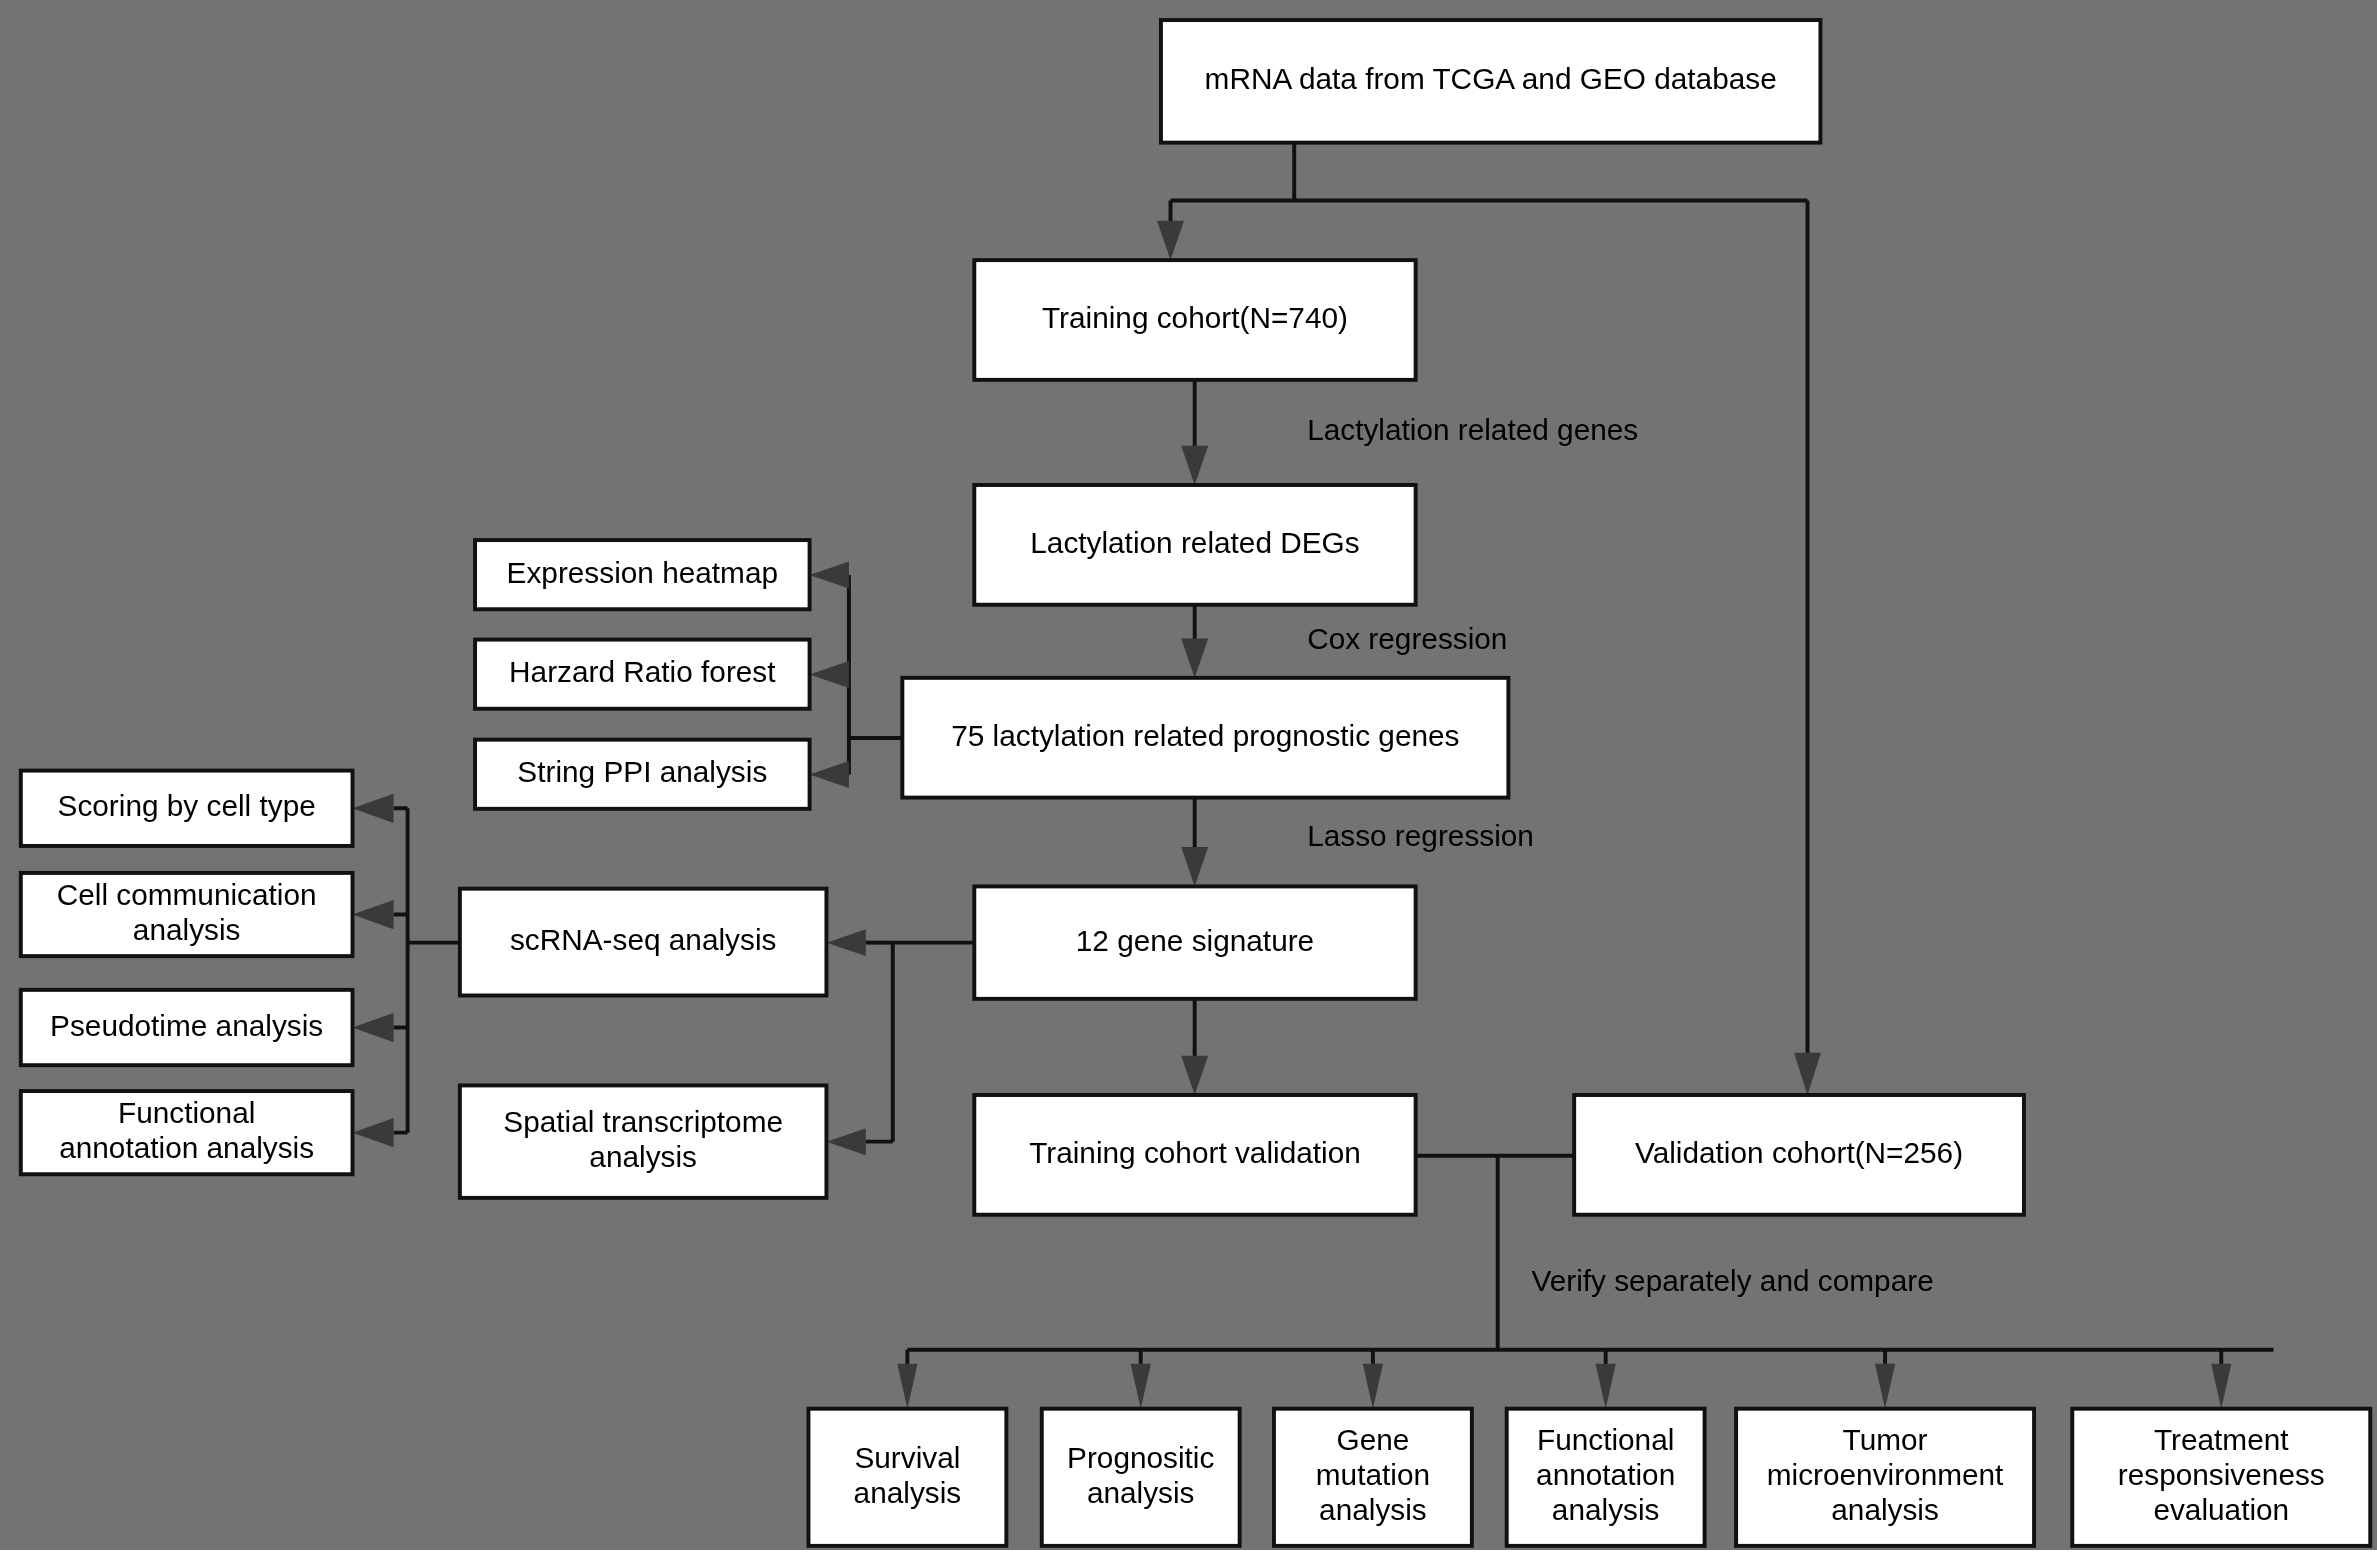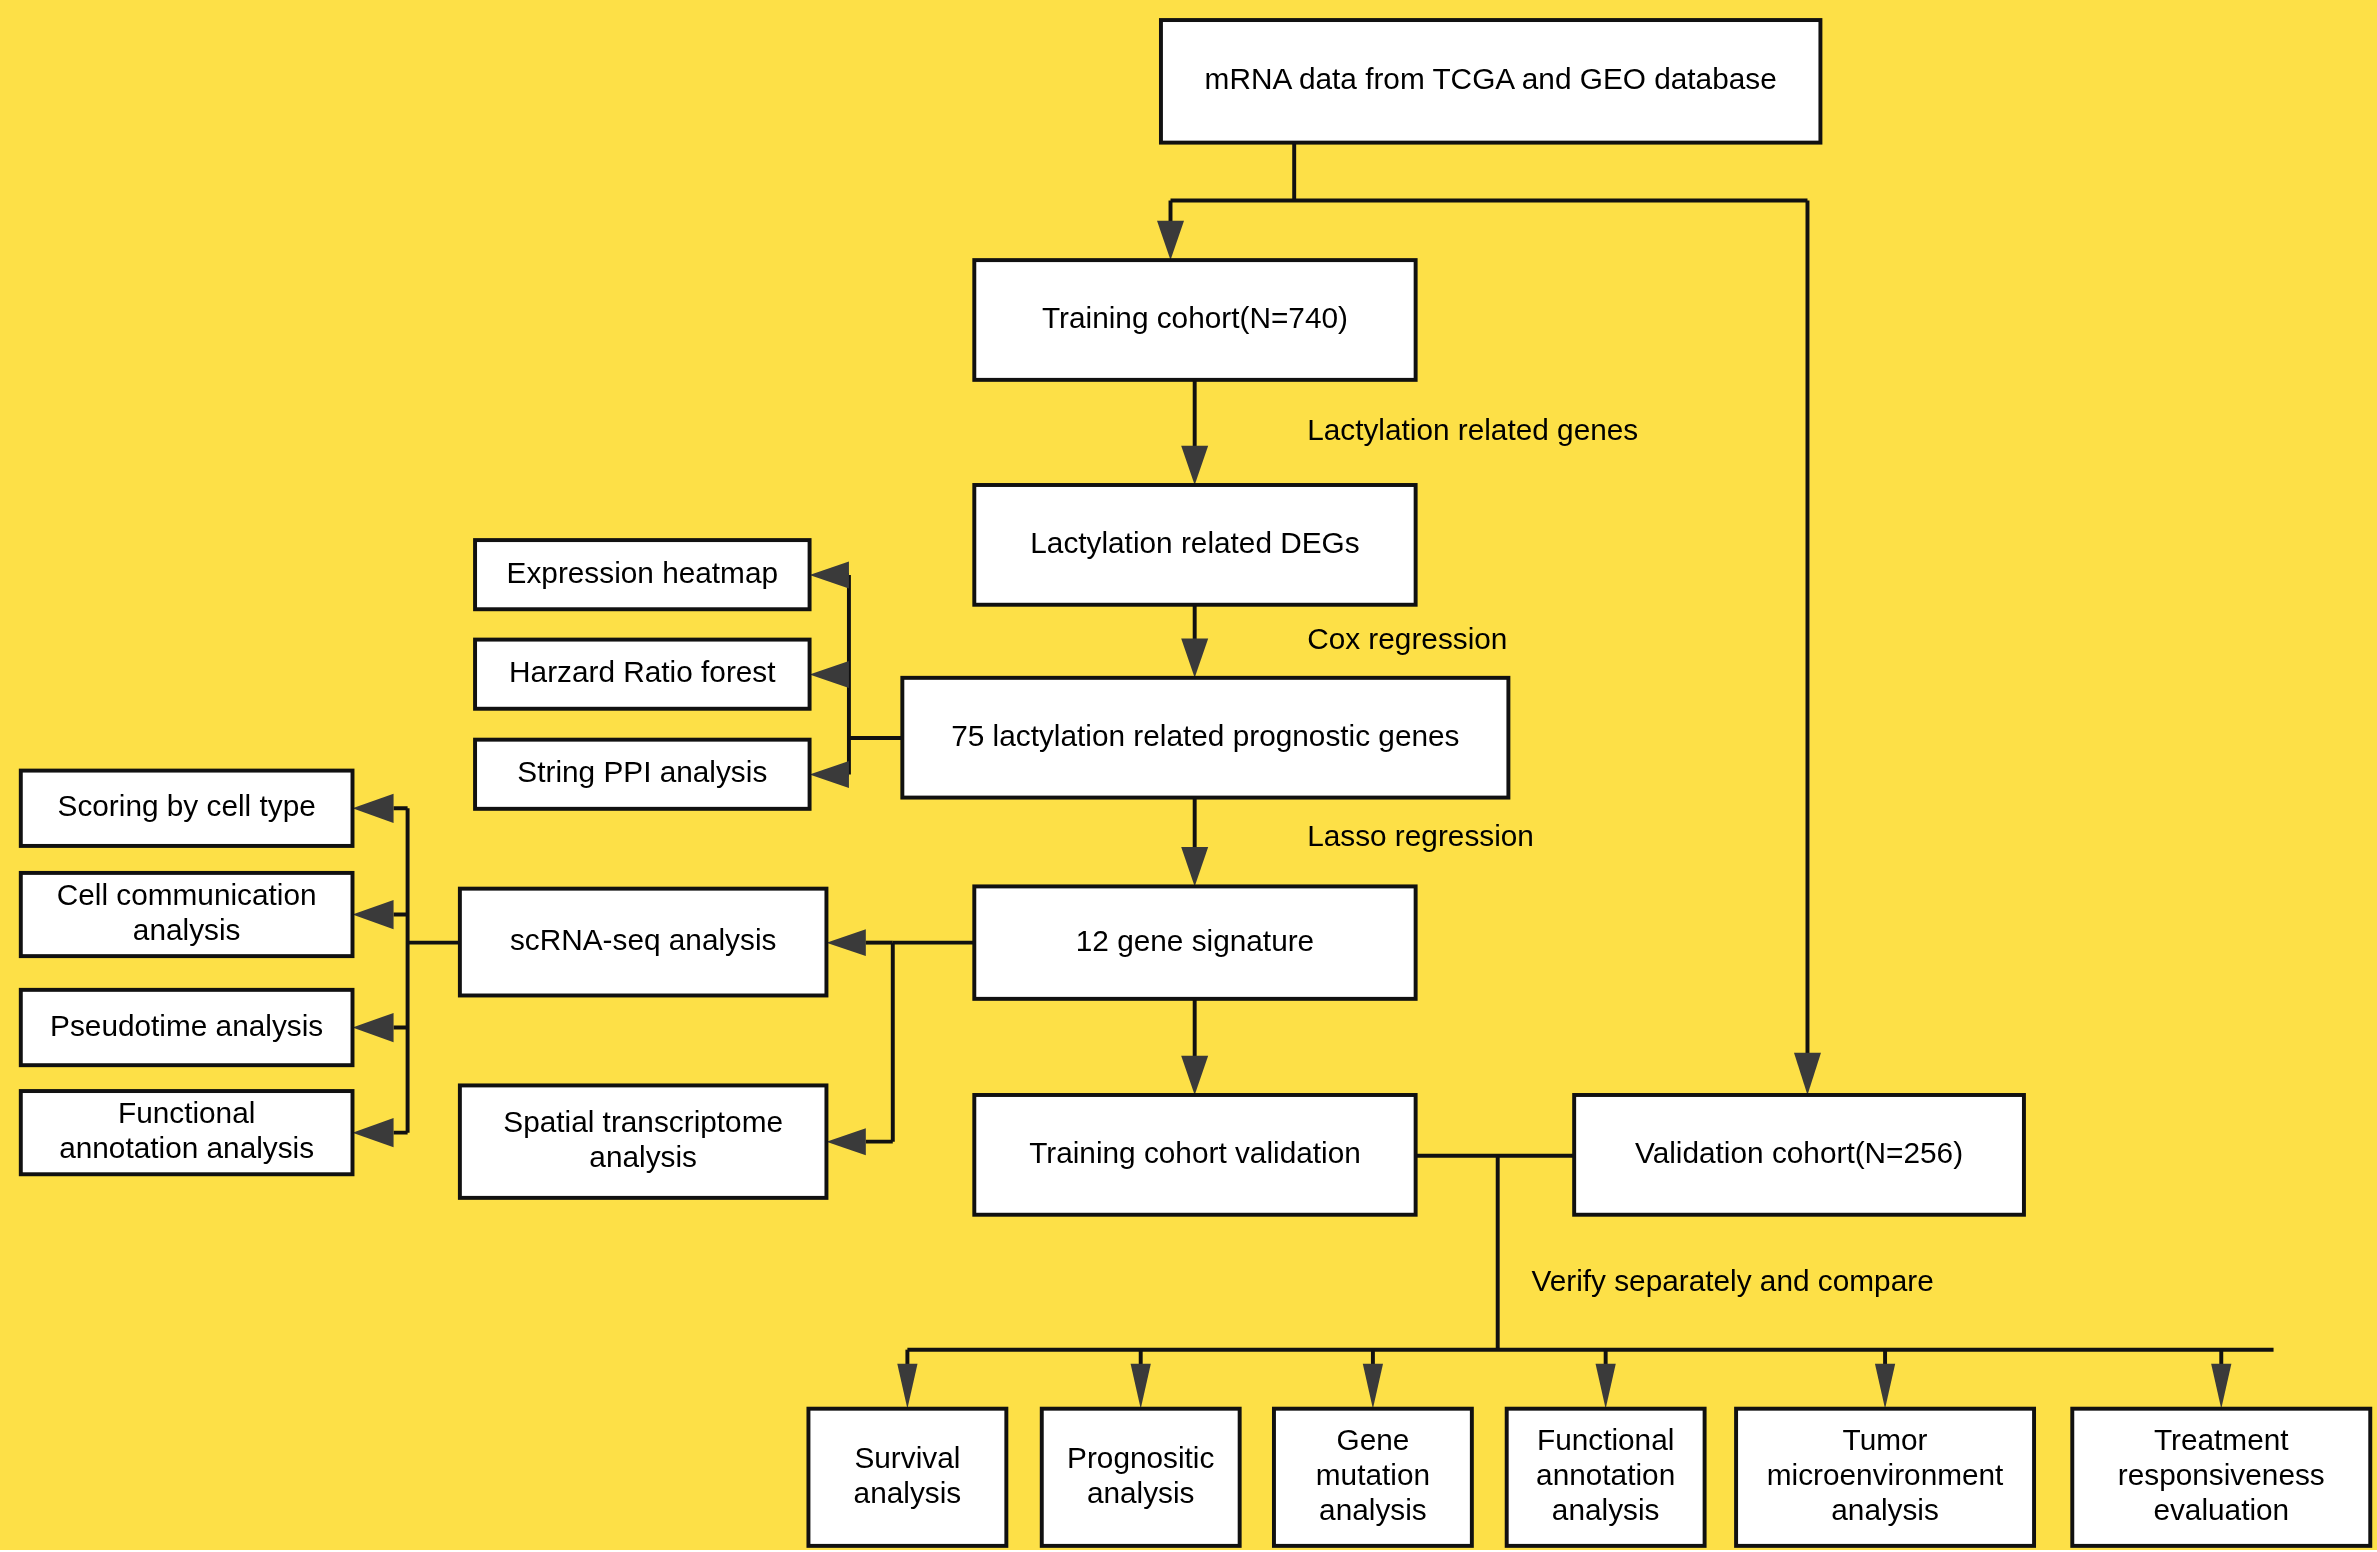--- a/index.html
+++ b/index.html
@@ -1,17 +1,17 @@
 <!DOCTYPE html>
 <html style="font-size:9px"><head>
 <meta charset="utf-8">
 <style>
   html,body{margin:0;padding:0;background:#ffffff;}
   body{font-family:"Liberation Sans", sans-serif;}
-  #stage{position:relative;width:2377px;height:1550px;background:#fde047;overflow:hidden;}
+  #stage{position:relative;width:2377px;height:1550px;background:#737373;overflow:hidden;}
   svg{position:absolute;top:0;left:0;width:2377px;height:1553px;}
   .nodebox{fill:#ffffff;stroke:#111111;stroke-width:7;}
   .link{stroke:#111111;stroke-width:7;fill:none;stroke-linecap:butt;}
   .arrowhead{fill:#3a3a3a;stroke:none;}
   .nodelabel{font-family:"Liberation Sans", sans-serif;font-size:53px;fill:#000;
              text-anchor:middle;dominant-baseline:middle;}
   .edgelabel{font-family:"Liberation Sans", sans-serif;font-size:53px;fill:#000;
              text-anchor:start;dominant-baseline:middle;}
 </style>
 </head>

